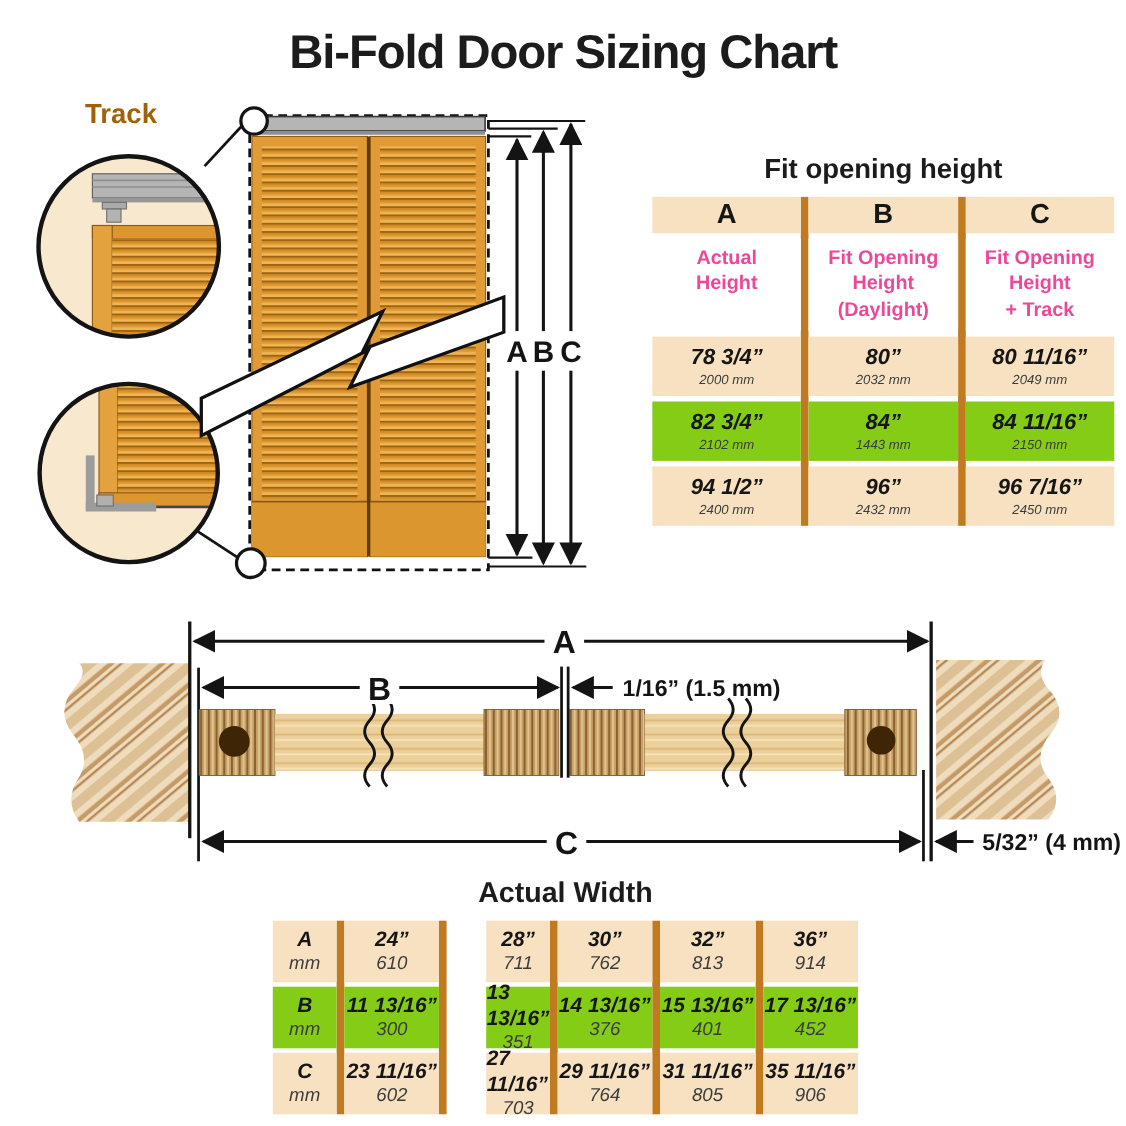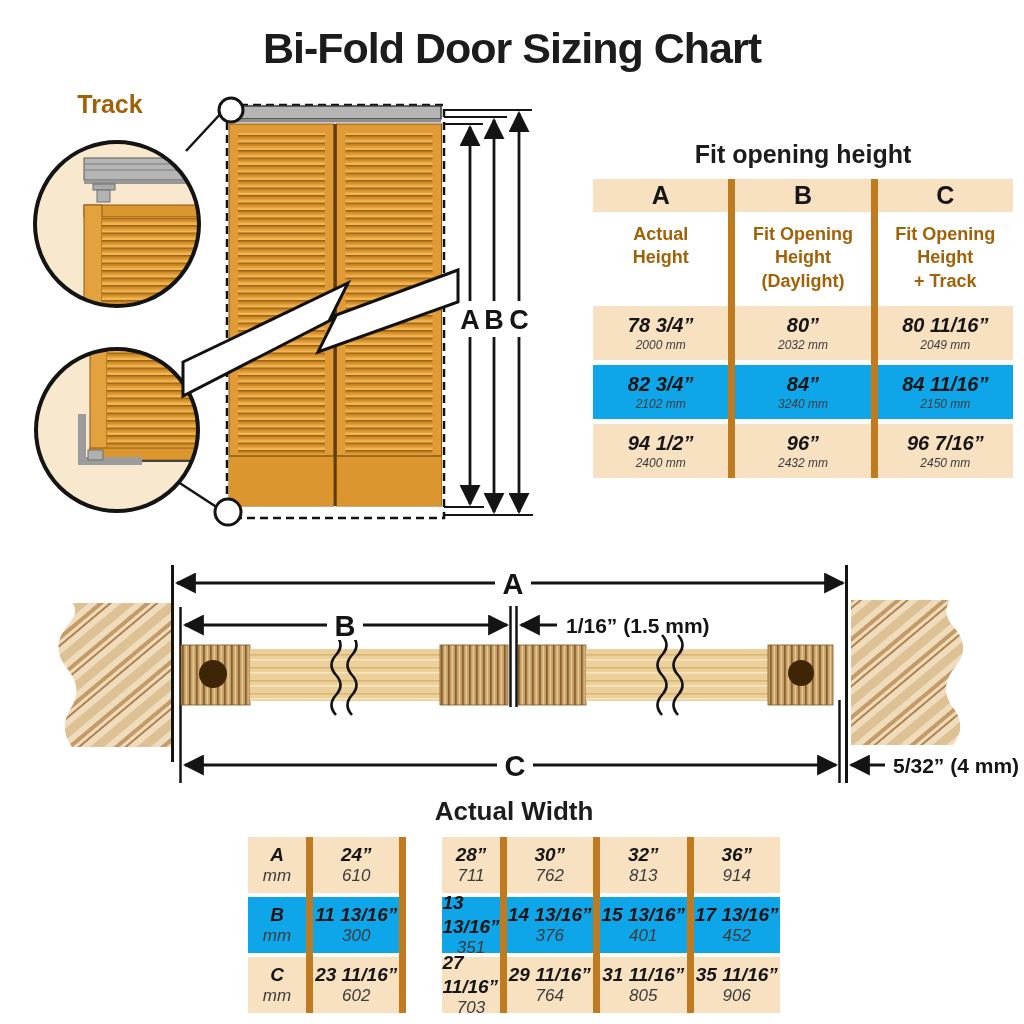--- a/index.html
+++ b/index.html
@@ -18,31 +18,31 @@
     left:50px;top:90px;width:120px;text-align:center;
     font-size:25px;font-weight:700;color:#a16207;
   }
   
   .tbl-title{text-align:center;font-size:25px;font-weight:700;color:#1c1c1c;margin-bottom:10px;}
   .divider{background:#c07b20;}
   .cell{display:flex;flex-direction:column;align-items:center;justify-content:center;line-height:1.22;font-style:italic;}
   .cell .in{font-weight:700;font-size:20px;color:#161616;}
   .cell .mm{font-size:12px;color:#3c3c3c;}
   .bg-dark{background:#f7e1c1;}
-  .bg-light{background:#0ea5e9;}
+  .bg-light{background:#84cc16;}
   
   #height-table{left:593px;top:140px;width:420px;}
   #height-grid{
     display:grid;grid-template-columns:1fr 7px 1fr 7px 1fr;
     grid-template-rows:33px 84px 54px 54px 54px;row-gap:5px;position:relative;
   }
   #height-grid .hdr{font-size:25px;font-weight:700;display:flex;align-items:center;justify-content:center;color:#161616;}
   #height-grid .sub{
     background:#fff;font-size:18px;font-weight:700;text-align:center;
-    white-space:pre-line;line-height:1.3;display:flex;align-items:flex-start;justify-content:center;padding-top:6px;color:#a16207;
+    white-space:pre-line;line-height:1.3;display:flex;align-items:flex-start;justify-content:center;padding-top:6px;color:#ec4899;
   }
   .gc1{grid-column:1;} .gc3{grid-column:3;} .gc5{grid-column:5;}
   .vdiv2{grid-column:2;grid-row:1/-1;} .vdiv4{grid-column:4;grid-row:1/-1;}
   
   #width-table{left:248px;top:796px;width:532px;}
   #width-grid{
     display:grid;grid-template-columns:58px 7px 1fr 7px 1fr 7px 1fr 7px 1fr 7px 1fr;
     grid-template-rows:56px 56px 56px;row-gap:4px;position:relative;
   }
   #width-grid .lab .in{font-size:20px;}
@@ -258,21 +258,21 @@
       <span class="in">80 11/16”</span>
       <span class="mm">2049 mm</span>
     </div>
 
     <div class="cell bg-light gc1" style="grid-row:4">
       <span class="in">82 3/4”</span>
       <span class="mm">2102 mm</span>
     </div>
     <div class="cell bg-light gc3" style="grid-row:4">
       <span class="in">84”</span>
-      <span class="mm">3240 mm</span>
+      <span class="mm">1443 mm</span>
     </div>
     <div class="cell bg-light gc5" style="grid-row:4">
       <span class="in">84 11/16”</span>
       <span class="mm">2150 mm</span>
     </div>
 
     <div class="cell bg-dark gc1" style="grid-row:5">
       <span class="in">94 1/2”</span>
       <span class="mm">2400 mm</span>
     </div>

